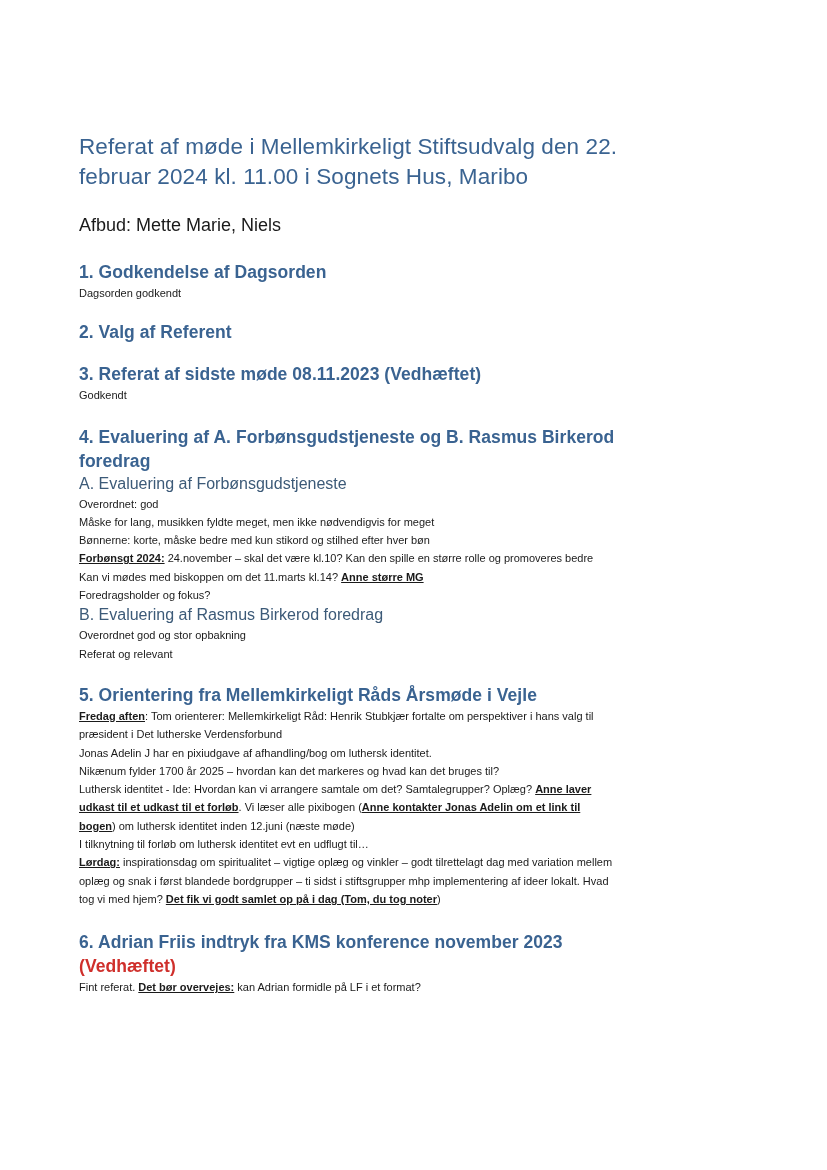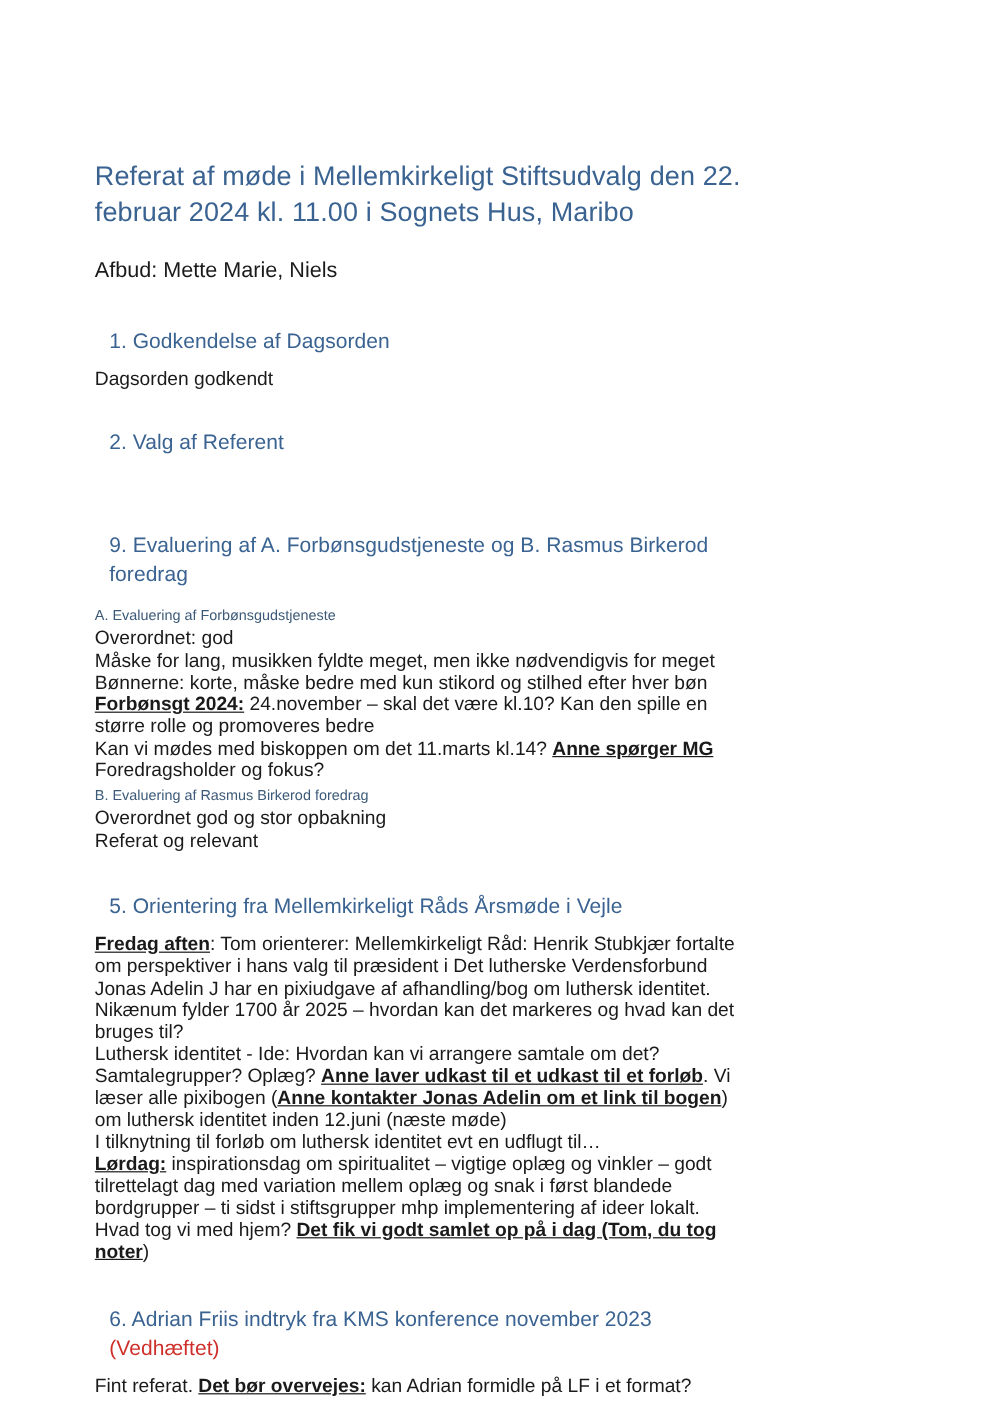--- a/index.html
+++ b/index.html
@@ -37,36 +37,36 @@
     margin: 24px 0 0 0;
     color: #1a1a1a;
   }
   .section {
     margin-top: 0;
   }
   .sec-h {
     color: #3a6391;
     font-size: 17.5px;
     line-height: 24px;
-    font-weight: 400;
-    margin: 12px;
+    font-weight: 700;
+    margin: 0;
     letter-spacing: 0.05px;
   }
   .sec-h .attach-red {
     color: #cf2f2b;
   }
   .sub-h {
     color: #3c5a78;
-    font-size: 12px;
+    font-size: 16px;
     line-height: 22px;
     font-weight: 400;
     margin: 0;
   }
   .body-line {
-    font-size: 16px;
+    font-size: 11px;
     line-height: 18.3px;
     margin: 0;
     color: #1a1a1a;
   }
   .body-line b {
     font-weight: 700;
     text-decoration: underline;
   }
   .gap-1 { height: 26px; }
   .gap-2 { height: 18px; }
@@ -90,31 +90,35 @@
   </div>
 
   <div class="gap-2"></div>
 
   <div class="section">
     <h2 class="sec-h">2. Valg af Referent</h2>
   </div>
 
   <div class="gap-2"></div>
 
+  <div class="section">
+    <h2 class="sec-h">3. Referat af sidste møde 08.11.2023 (Vedhæftet)</h2>
+    <p class="body-line">Godkendt</p>
+  </div>
 
   <div class="gap-4"></div>
 
   <div class="section">
-    <h2 class="sec-h">9. Evaluering af A. Forbønsgudstjeneste og B. Rasmus Birkerod foredrag</h2>
+    <h2 class="sec-h">4. Evaluering af A. Forbønsgudstjeneste og B. Rasmus Birkerod foredrag</h2>
     <h3 class="sub-h">A. Evaluering af Forbønsgudstjeneste</h3>
     <p class="body-line">Overordnet: god</p>
     <p class="body-line">Måske for lang, musikken fyldte meget, men ikke nødvendigvis for meget</p>
     <p class="body-line">Bønnerne: korte, måske bedre med kun stikord og stilhed efter hver bøn</p>
     <p class="body-line"><b>Forbønsgt 2024:</b><span> 24.november – skal det være kl.10? Kan den spille en større rolle og promoveres bedre</span></p>
-    <p class="body-line"><span>Kan vi mødes med biskoppen om det 11.marts kl.14? </span><b>Anne spørger MG</b></p>
+    <p class="body-line"><span>Kan vi mødes med biskoppen om det 11.marts kl.14? </span><b>Anne større MG</b></p>
     <p class="body-line">Foredragsholder og fokus?</p>
     <h3 class="sub-h">B. Evaluering af Rasmus Birkerod foredrag</h3>
     <p class="body-line">Overordnet god og stor opbakning</p>
     <p class="body-line">Referat og relevant</p>
   </div>
 
   <div class="gap-4"></div>
 
   <div class="section">
     <h2 class="sec-h">5. Orientering fra Mellemkirkeligt Råds Årsmøde i Vejle</h2>

